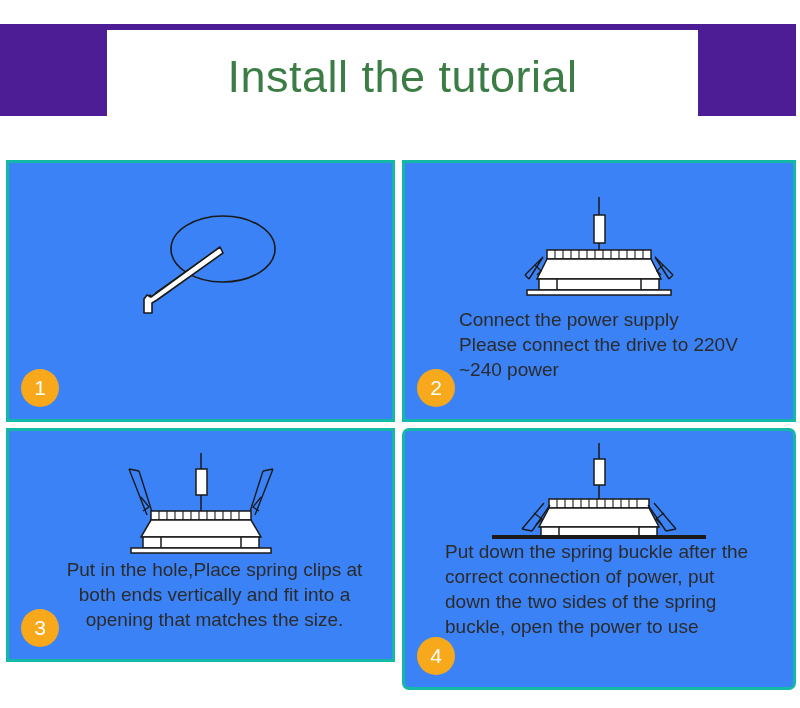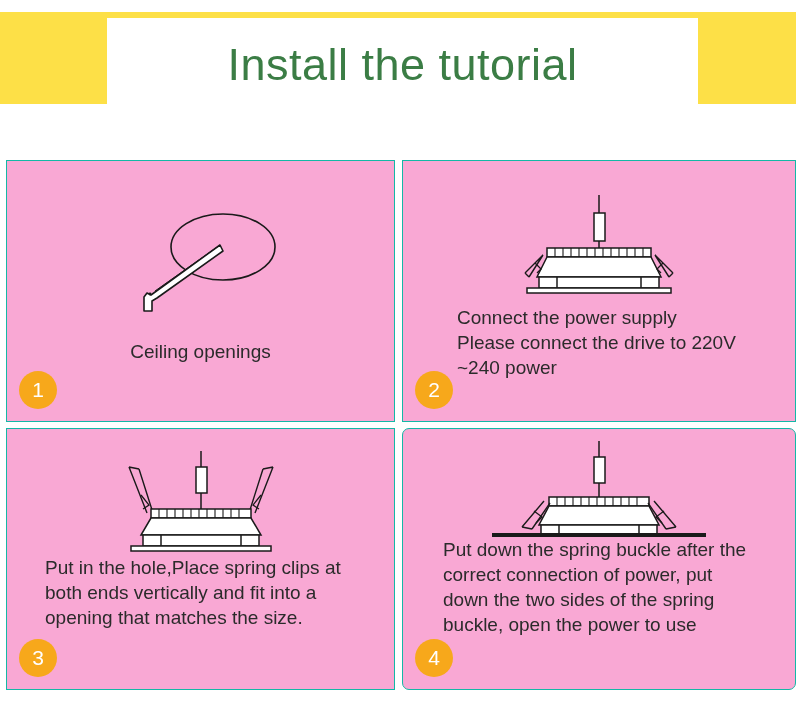--- a/index.html
+++ b/index.html
@@ -12,24 +12,24 @@
     height: 708px;
     position: relative;
     font-family: "Liberation Sans", sans-serif;
     overflow: hidden;
   }
 
   
   .header-band {
     position: absolute;
     left: 0;
-    top: 12px;
+    top: 24px;
     width: 796px;
     height: 92px;
-    background: #fde047;
+    background: #4c1d95;
   }
   .header-inner {
     position: absolute;
     left: 107px;
     top: 6px;
     width: 591px;
     height: 93px;
     background: #ffffff;
     display: flex;
     align-items: center;
@@ -47,28 +47,28 @@
   
   .grid {
     position: absolute;
     left: 6px;
     top: 160px;
     width: 790px;
     height: 532px;
   }
   .panel {
     position: absolute;
-    border: 1px solid #14b8a6;
-    background: #f9a8d4;
+    border: 3px solid #14b8a6;
+    background: #3b82f6;
     box-sizing: border-box;
     overflow: hidden;
   }
   .p1 { left: 0px;   top: 0px;   width: 389px; height: 262px; }
   .p2 { left: 396px; top: 0px;   width: 394px; height: 262px; }
-  .p3 { left: 0px;   top: 268px; width: 389px; height: 262px; }
+  .p3 { left: 0px;   top: 268px; width: 389px; height: 234px; text-align: center; }
   .p4 { left: 396px; top: 268px; width: 394px; height: 262px; border-radius: 7px; }
 
   .fig {
     position: absolute;
     left: 0;
     right: 0;
     display: flex;
     justify-content: center;
   }
   .p1 .fig { top: 44px; }
@@ -120,21 +120,20 @@
 
   <div class="panel p1">
     <div class="fig">
       <svg width="180" height="115" viewBox="0 0 180 115">
         <ellipse cx="112" cy="42" rx="52" ry="33" fill="none" stroke="#1a1a1a" stroke-width="1.6"></ellipse>
         <path d="M109 40 L40 90 L36 88 L33 92 L33 106 L41 106 L41 96 L46 93 L112 46 Z" fill="#ffffff" stroke="#1a1a1a" stroke-width="1.6" stroke-linejoin="round"></path>
         <path d="M109 40 L44 86" fill="none" stroke="#1a1a1a" stroke-width="1"></path>
         <circle cx="39" cy="89" r="1.4" fill="#1a1a1a"></circle>
       </svg>
     </div>
-    <div class="caption cap-center">Ceiling openings</div>
     <div class="badge">1</div>
   </div>
 
   <div class="panel p2">
     <div class="fig">
       <svg width="200" height="105" viewBox="0 0 200 105">
         <g fill="none" stroke="#1a1a1a" stroke-width="1.5">
 
           <line x1="100" y1="2" x2="100" y2="20"></line>
           <rect x="95" y="20" width="11" height="28" fill="#ffffff"></rect>

